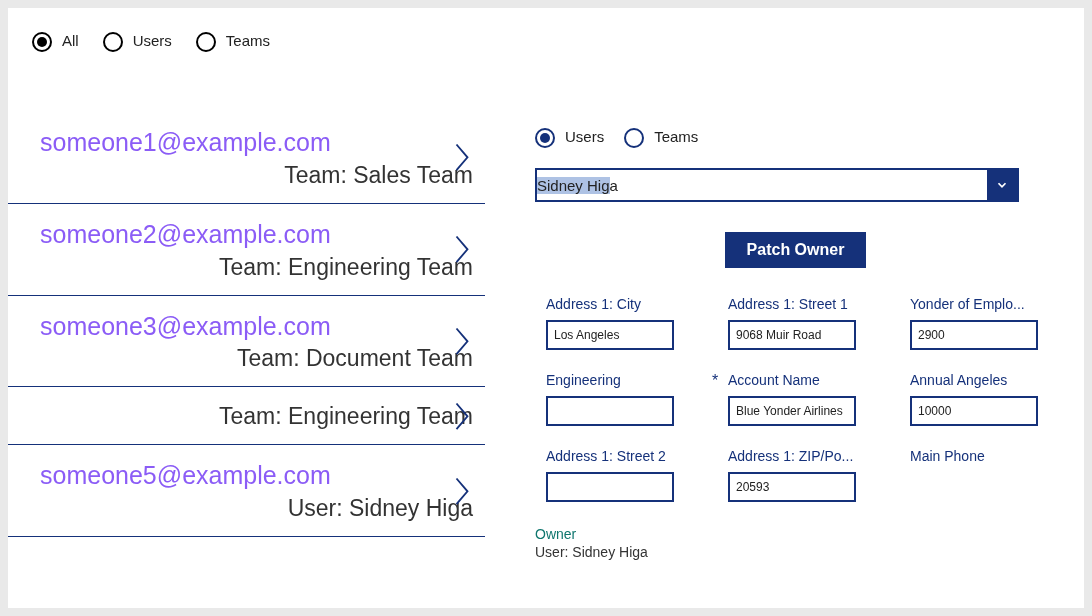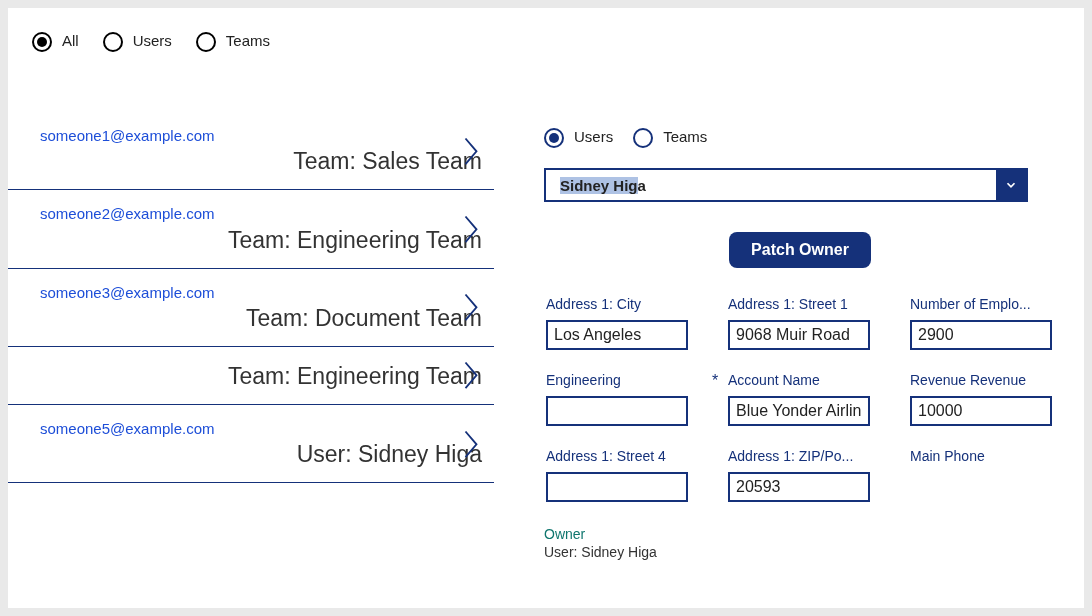--- a/index.html
+++ b/index.html
@@ -78,22 +78,22 @@
       overflow-y: scroll;
       position: relative;
     }
     .list-item {
       border-bottom: 1px solid #15317a;
       padding: 14px 12px 12px 32px;
       position: relative;
       cursor: pointer;
     }
     .list-item .primary {
-      font-size: 15px;
-      color: #1d4ed8;
+      font-size: 25px;
+      color: #8b5cf6;
       line-height: 1.35;
     }
     .list-item .secondary {
       font-size: 23px;
       color: #333;
       line-height: 1.35;
       text-align: right;
     }
     .list-item .chevron {
       position: absolute;
@@ -127,24 +127,23 @@
     }
     .combo {
       position: relative;
       width: 484px;
       height: 34px;
       border: 2px solid #15317a;
       display: flex;
       align-items: center;
     }
     .combo-text {
-      padding-left: 14px;
+      padding-left: 0;
       font-size: 15px;
       color: #222;
-      font-weight: bold;
     }
     .combo-text .hi {
       background: #aec2e4;
     }
     .combo-arrow {
       position: absolute;
       right: 0;
       top: 0;
       bottom: 0;
       width: 30px;
@@ -155,58 +154,58 @@
     }
     .combo-arrow svg {
       width: 14px;
       height: 14px;
       color: #fff;
     }
     .patch-btn {
       display: block;
       margin: 30px auto 28px auto;
       background: #15317a;
-      border-radius: 8px;
+      border-radius: 0;
       padding: 9px 22px;
       color: #fff;
       font-weight: 700;
       font-size: 16px;
       border: none;
       cursor: pointer;
     }
     .fields-grid {
       display: grid;
       grid-template-columns: repeat(3, 146px);
       column-gap: 36px;
       row-gap: 22px;
-      margin-left: 2px;
+      margin-left: 11px;
     }
     .field {
       position: relative;
     }
     .field-label {
       font-size: 14px;
       color: #15317a;
       margin-bottom: 8px;
       white-space: nowrap;
       overflow: hidden;
       text-overflow: ellipsis;
     }
     .field-req {
       position: absolute;
       left: -16px;
       top: 0;
       color: #15317a;
       font-size: 16px;
     }
     .field-input {
-      width: 142px;
+      width: 128px;
       height: 30px;
       border: 2px solid #15317a;
-      font-size: 16px;
+      font-size: 12px;
       padding: 4px 6px;
       color: #222;
     }
     .owner-block {
       margin-top: 24px;
     }
     .owner-label {
       font-size: 14px;
       color: #0f766e;
       margin-bottom: 2px;
@@ -294,25 +293,25 @@
           <polyline points="6 9 12 15 18 9"></polyline>
         </svg>
       </div>
     </div>
 
     <button class="patch-btn">Patch Owner</button>
 
     <div class="fields-grid" id="fields-grid">
           <div class="field"><div class="field-label">Address 1: City</div><input class="field-input" value="Los Angeles" style=""></div>
           <div class="field"><div class="field-label">Address 1: Street 1</div><input class="field-input" value="9068 Muir Road" style=""></div>
-          <div class="field"><div class="field-label">Number of Emplo...</div><input class="field-input" value="2900" style=""></div>
+          <div class="field"><div class="field-label">Yonder of Emplo...</div><input class="field-input" value="2900" style=""></div>
           <div class="field"><div class="field-label">Engineering</div><input class="field-input" style=""></div>
           <div class="field"><span class="field-req">*</span><div class="field-label">Account Name</div><input class="field-input" value="Blue Yonder Airlines" style=""></div>
-          <div class="field"><div class="field-label">Revenue Revenue</div><input class="field-input" value="10000" style=""></div>
-          <div class="field"><div class="field-label">Address 1: Street 4</div><input class="field-input" style=""></div>
+          <div class="field"><div class="field-label">Annual Angeles</div><input class="field-input" value="10000" style=""></div>
+          <div class="field"><div class="field-label">Address 1: Street 2</div><input class="field-input" style=""></div>
           <div class="field"><div class="field-label">Address 1: ZIP/Po...</div><input class="field-input" value="20593" style=""></div>
           <div class="field"><div class="field-label">Main Phone</div></div>
         </div>
 
     <div class="owner-block">
       <div class="owner-label">Owner</div>
       <div class="owner-value">User: Sidney Higa</div>
     </div>
 
   </div>

